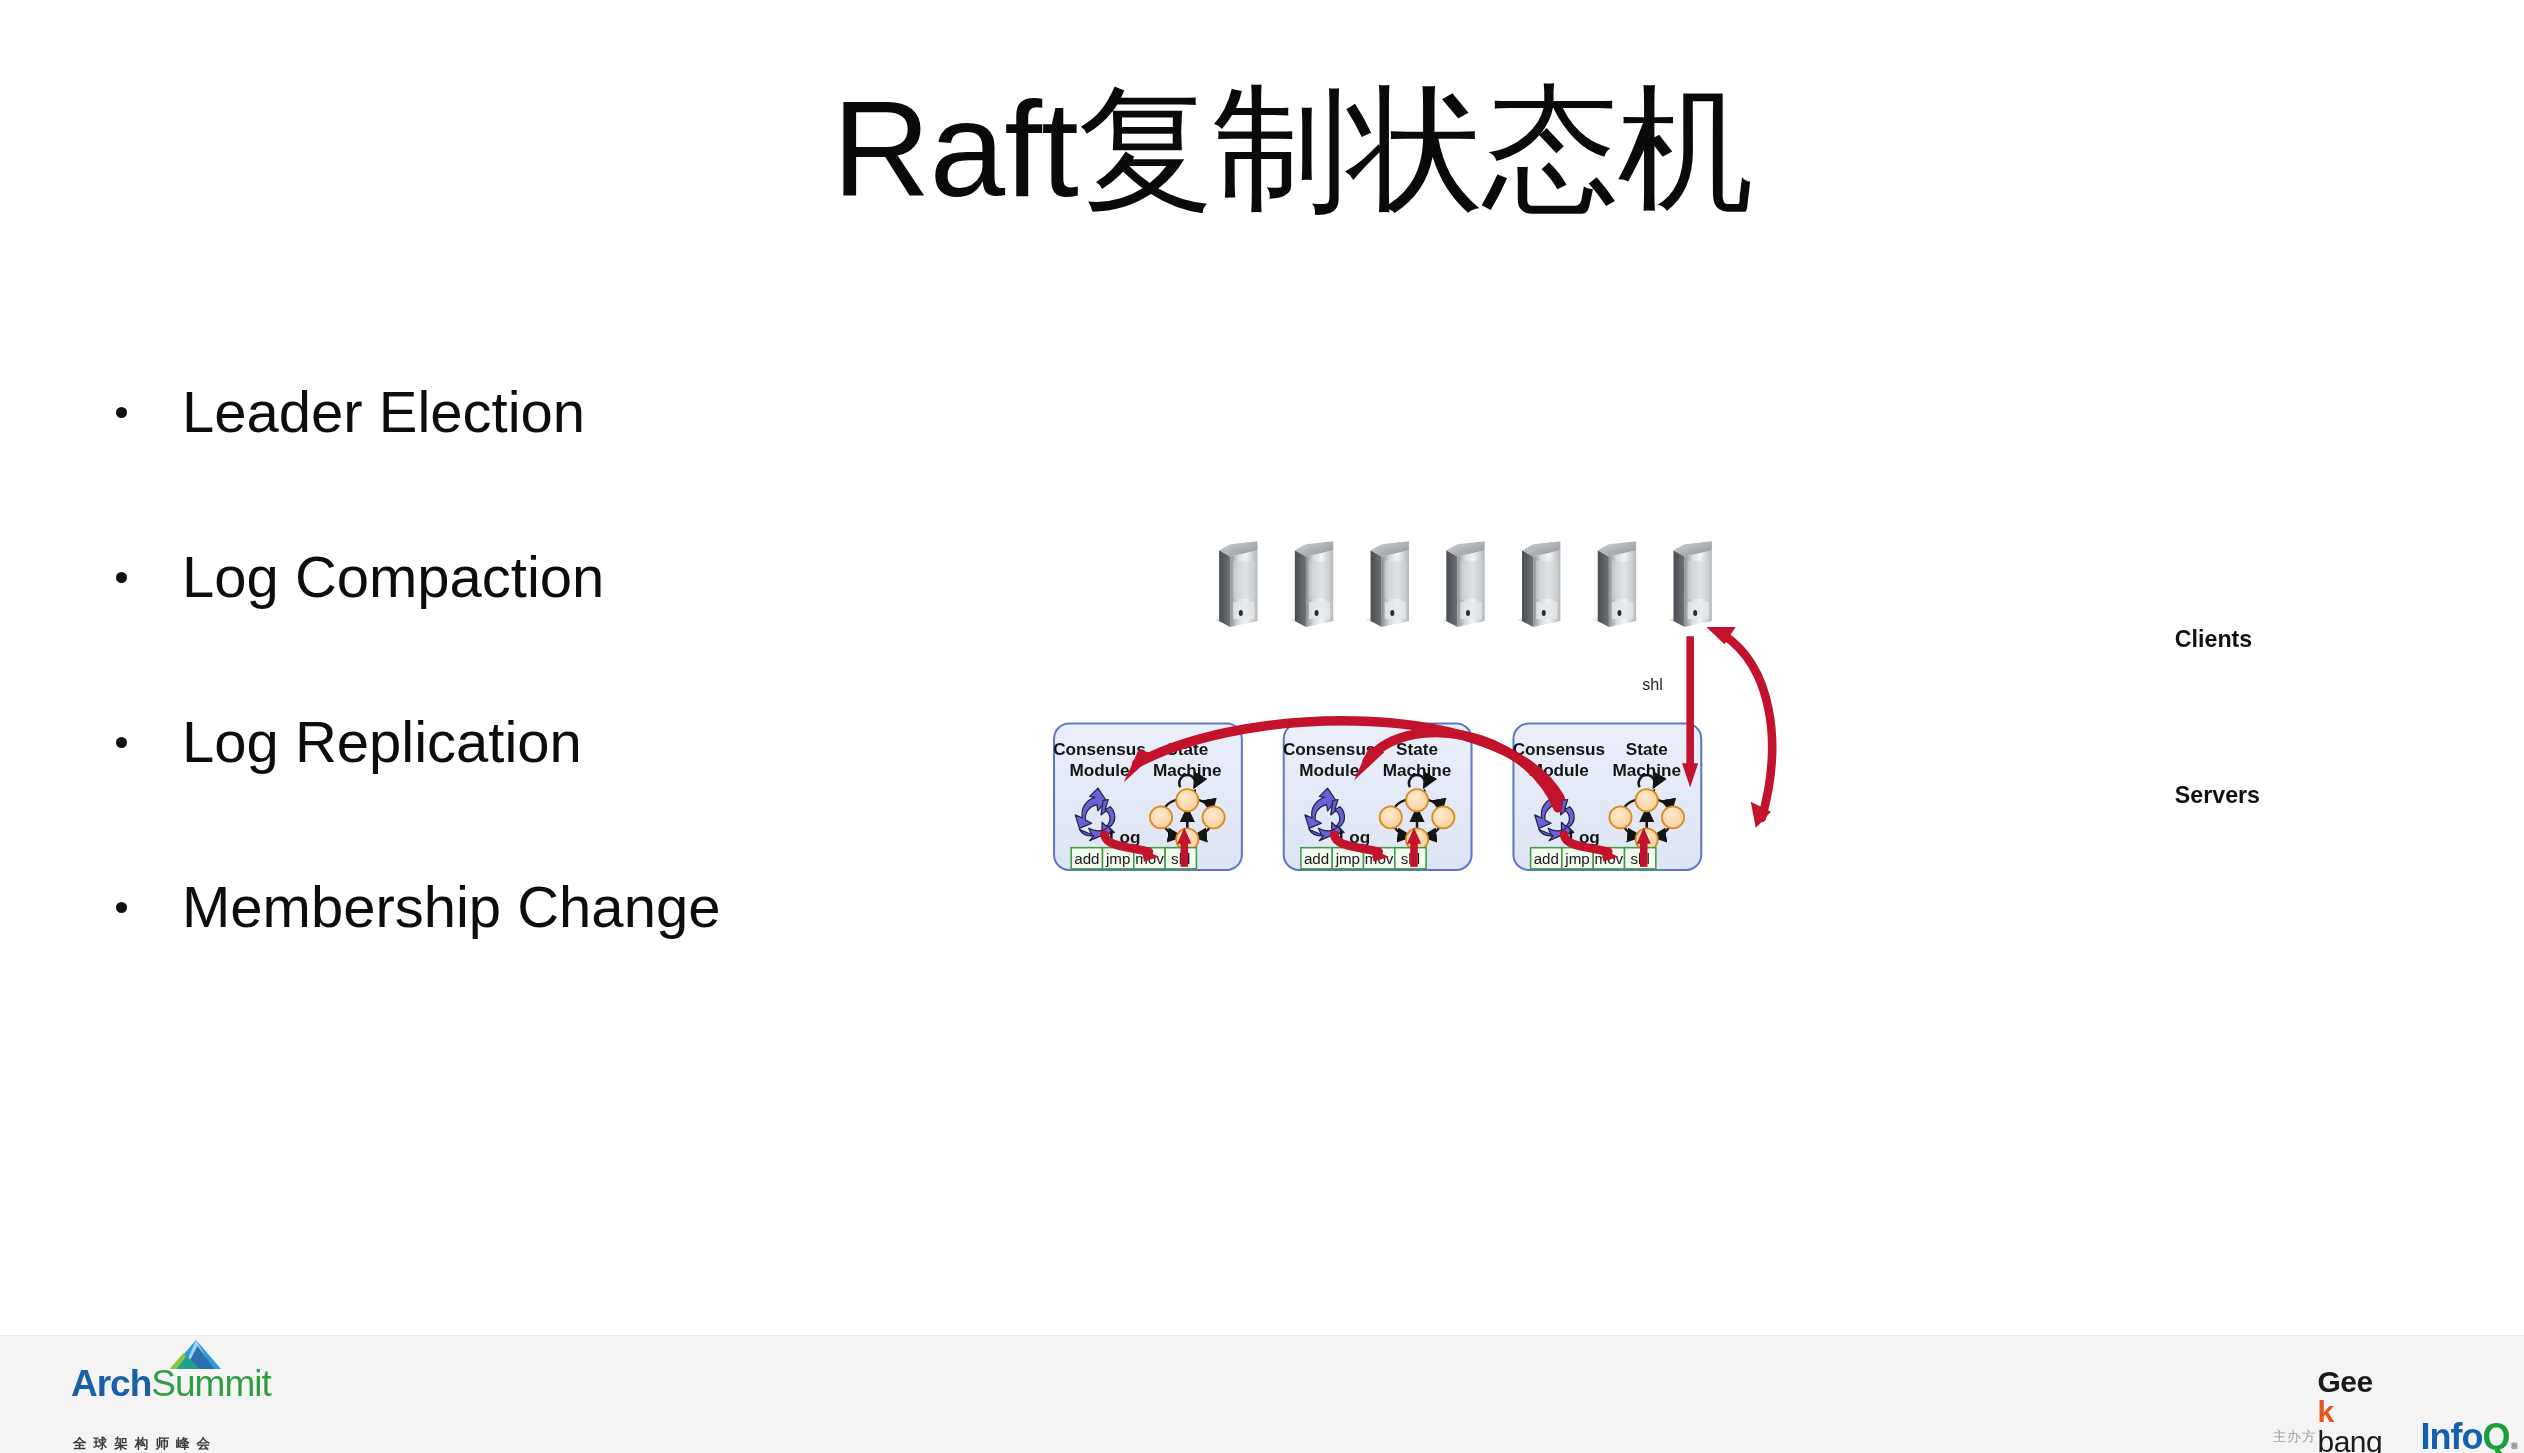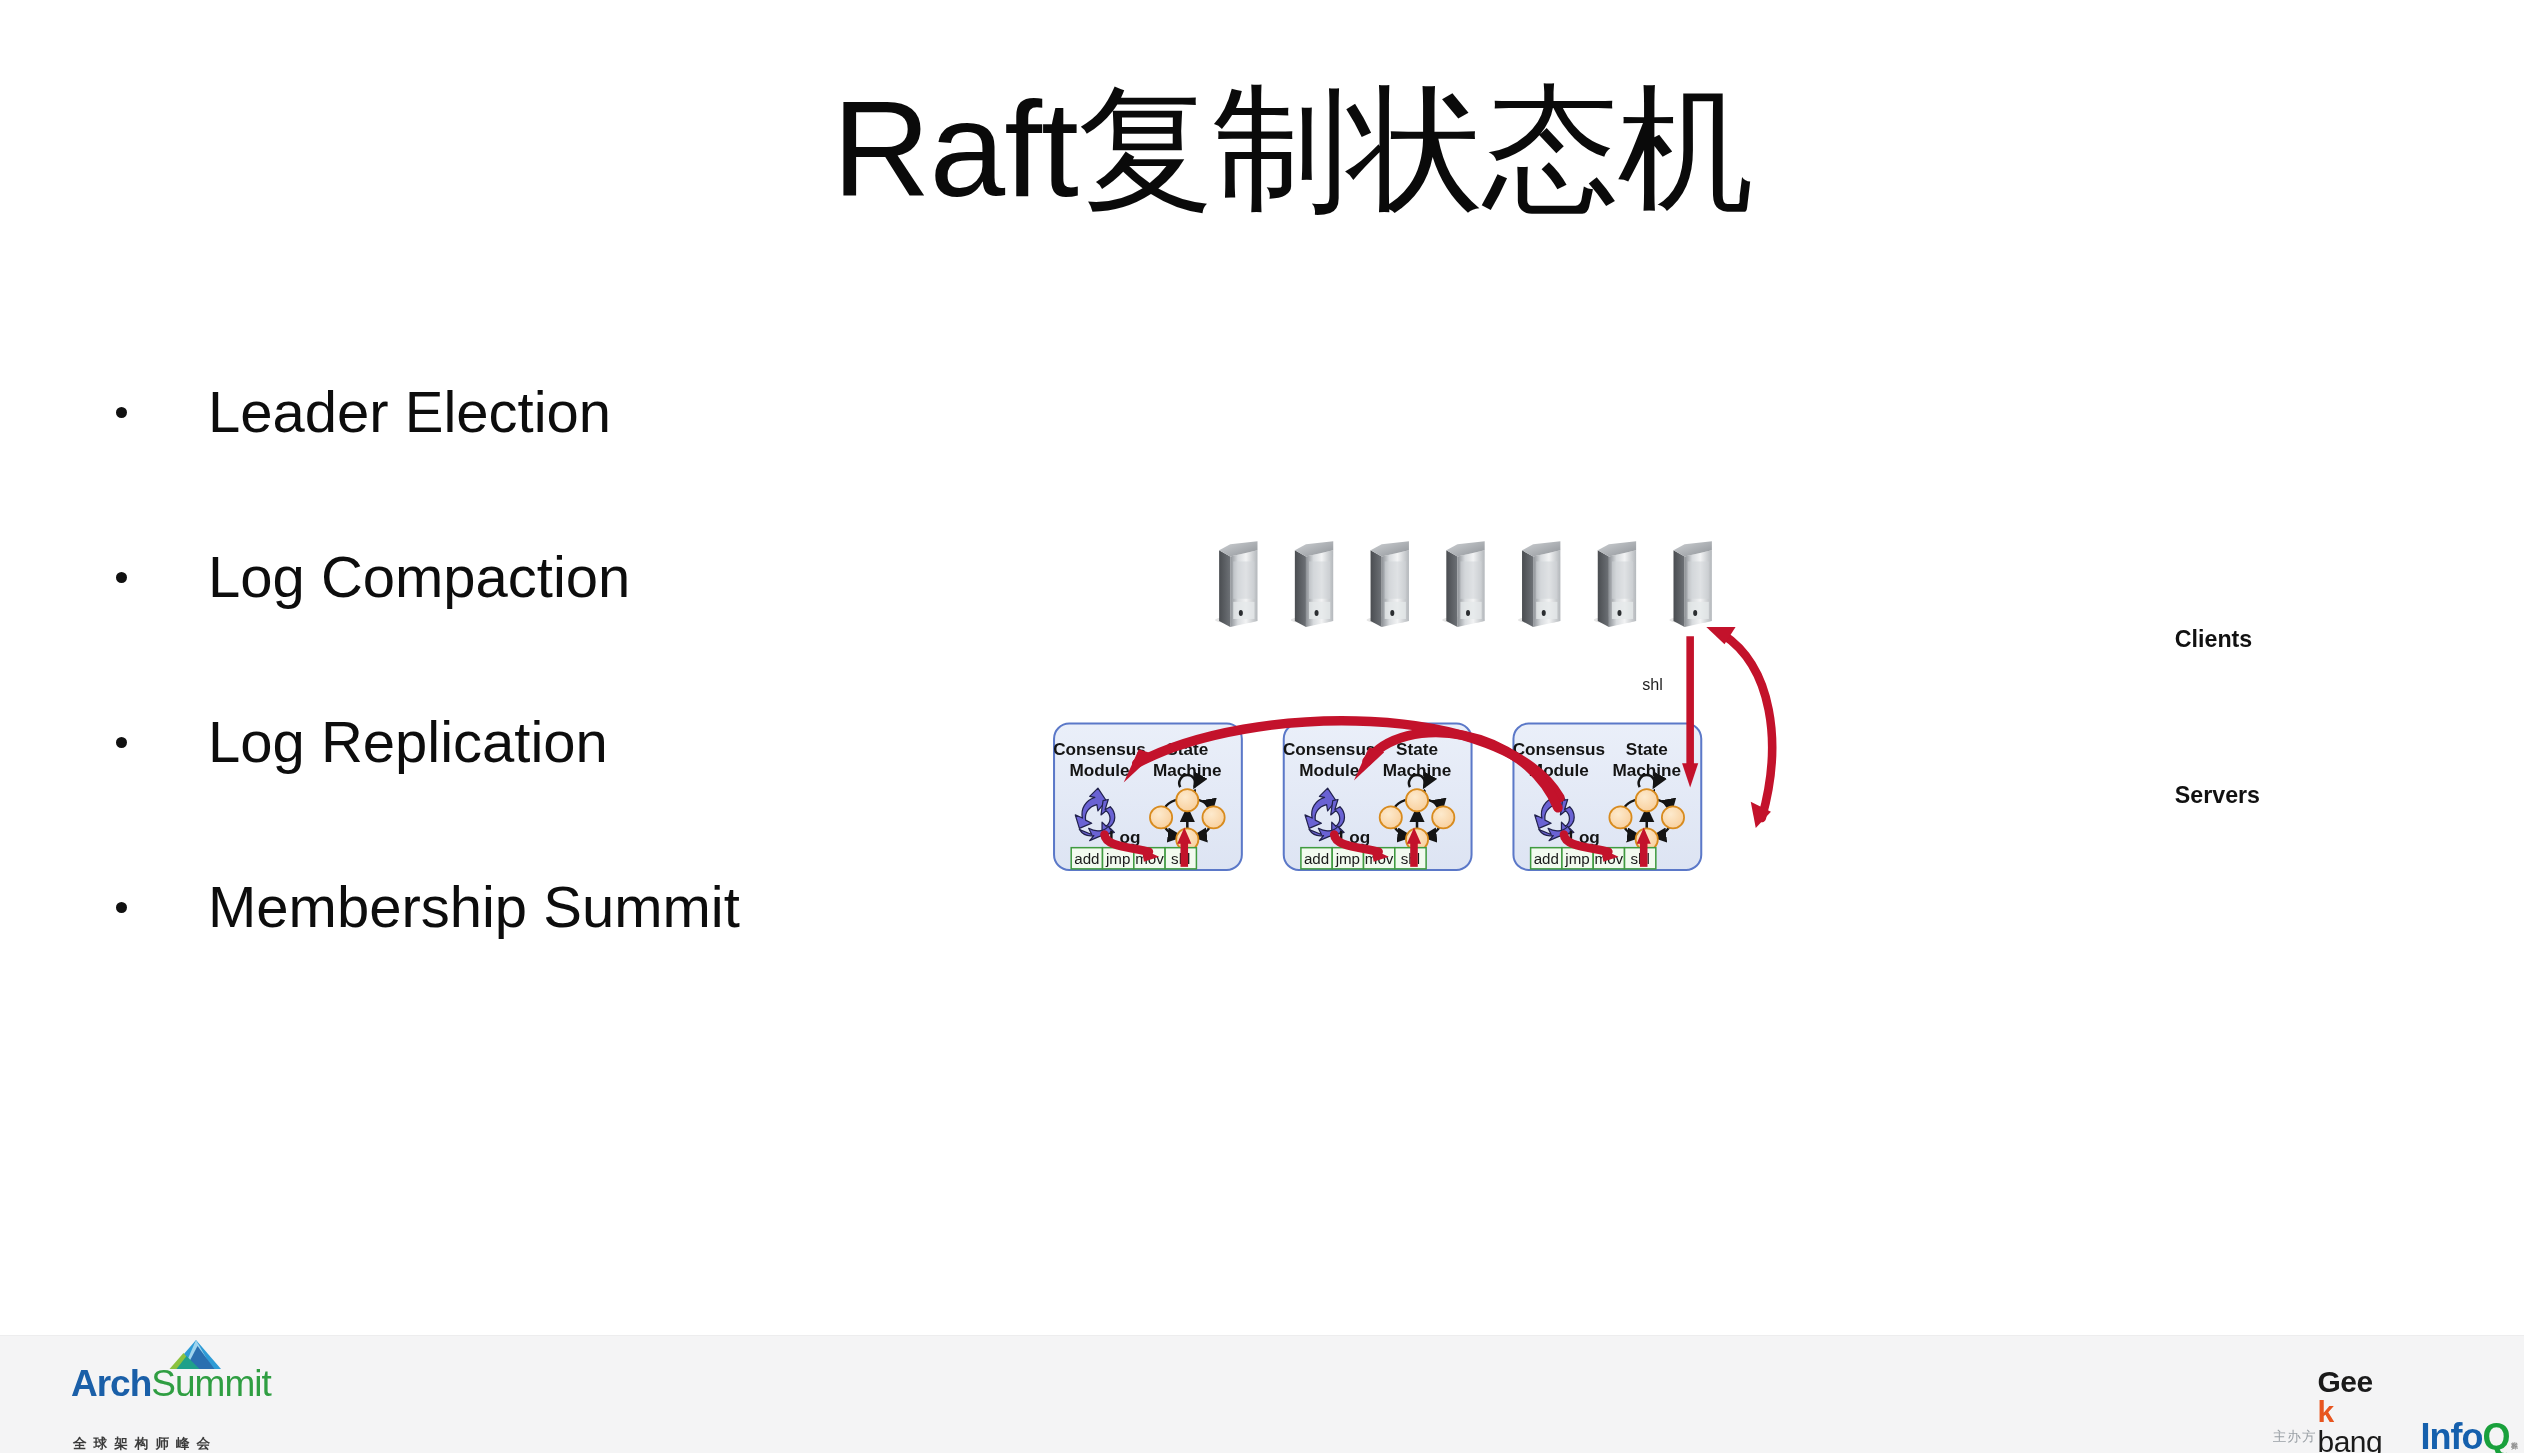--- a/index.html
+++ b/index.html
@@ -32,21 +32,21 @@
   }
   .bullet-row{
     display:flex;align-items:center;
     height:56px;margin-bottom:109px;
   }
   .bullet-dot{
     width:11px;height:11px;border-radius:50%;
     background:#111;flex:0 0 11px;margin-right:0;
   }
   .bullet-text{
-    margin-left:81px;
+    margin-left:55px;
     font-size:58px;
     color:#0d0d0d;
     font-weight:400;
     line-height:1;
     white-space:nowrap;
   }
 
   
   .diagram{
     position:absolute;
@@ -109,21 +109,21 @@
     <div class="bullet-row">
       <span class="bullet-dot"></span>
       <span class="bullet-text">Log Compaction</span>
     </div>
     <div class="bullet-row">
       <span class="bullet-dot"></span>
       <span class="bullet-text">Log Replication</span>
     </div>
     <div class="bullet-row">
       <span class="bullet-dot"></span>
-      <span class="bullet-text">Membership Summit</span>
+      <span class="bullet-text">Membership Change</span>
     </div>
   </div>
 
   <div class="diagram">
     <svg viewBox="0 0 2680 960" preserveAspectRatio="xMidYMid meet">
       <defs>
         <linearGradient id="towerFront" x1="0" y1="0" x2="1" y2="0">
           <stop offset="0%" stop-color="#8d9196"></stop>
           <stop offset="28%" stop-color="#d8dbde"></stop>
           <stop offset="58%" stop-color="#f2f3f4"></stop>

